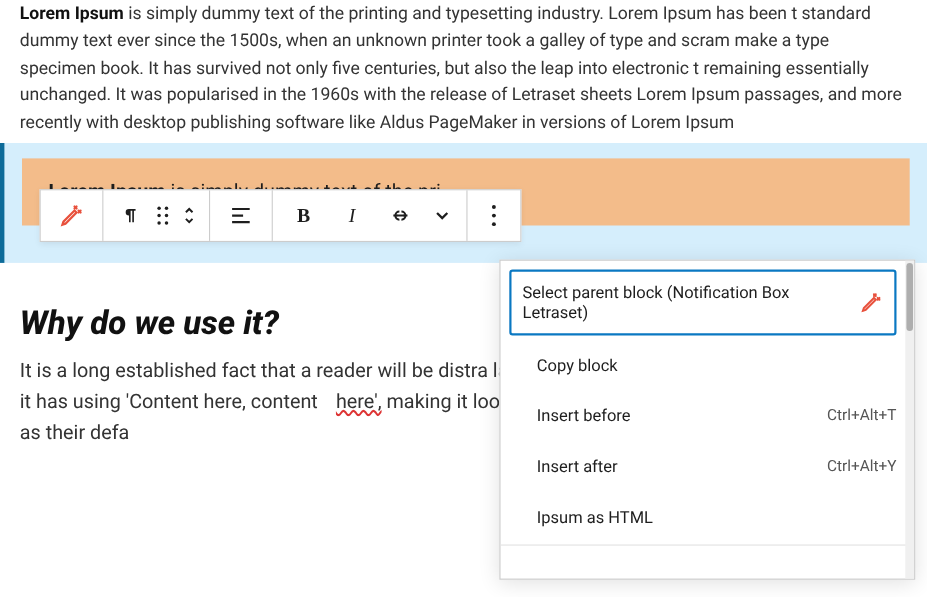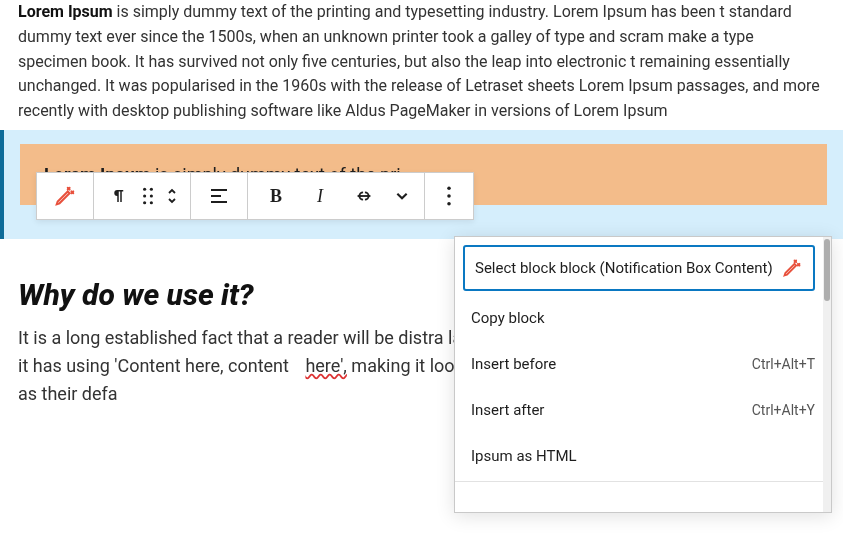--- a/index.html
+++ b/index.html
@@ -103,20 +103,21 @@
     background: #aeaeae;
     border-radius: 3px;
   }
   .menu-item {
     display: flex;
     align-items: center;
     justify-content: space-between;
     padding: 14px 16px 14px 16px;
     cursor: pointer;
     color: #1e1e1e;
+    margin-left: 17px;
   }
   .menu-item.parent {
     border: 2px solid #0a78c2;
     margin: 8px 16px 4px 8px;
     padding: 10px 10px;
     border-radius: 3px;
   }
   .menu-item.parent .label { color: #1e1e1e; }
   .menu-item .shortcut {
     color: #555;
@@ -246,21 +247,21 @@
             <circle cx="2" cy="9" r="1.6"></circle>
             <circle cx="2" cy="16" r="1.6"></circle>
         </svg>
       </span>
     </div>
   </div>
 </div>
 
 <div class="menu">
   <div class="menu-item parent">
-    <span class="label">Select block block (Notification Box Content)</span>
+    <span class="label">Select parent block (Notification Box Letraset)</span>
     <span class="parent-icon icon-pencil-x">
       <svg width="20" height="20" viewBox="0 0 24 24" fill="none" stroke="currentColor" stroke-width="2.2" stroke-linecap="round">
         <path d="M3 21l3-1 11-11-2-2L4 18l-1 3z"></path>
         <path d="M15 3l2 2"></path>
           <path d="M17 3l-2 2"></path>
         <path d="M19 7l2 2"></path>
           <path d="M21 7l-2 2"></path>
       </svg>
     </span>
   </div>

